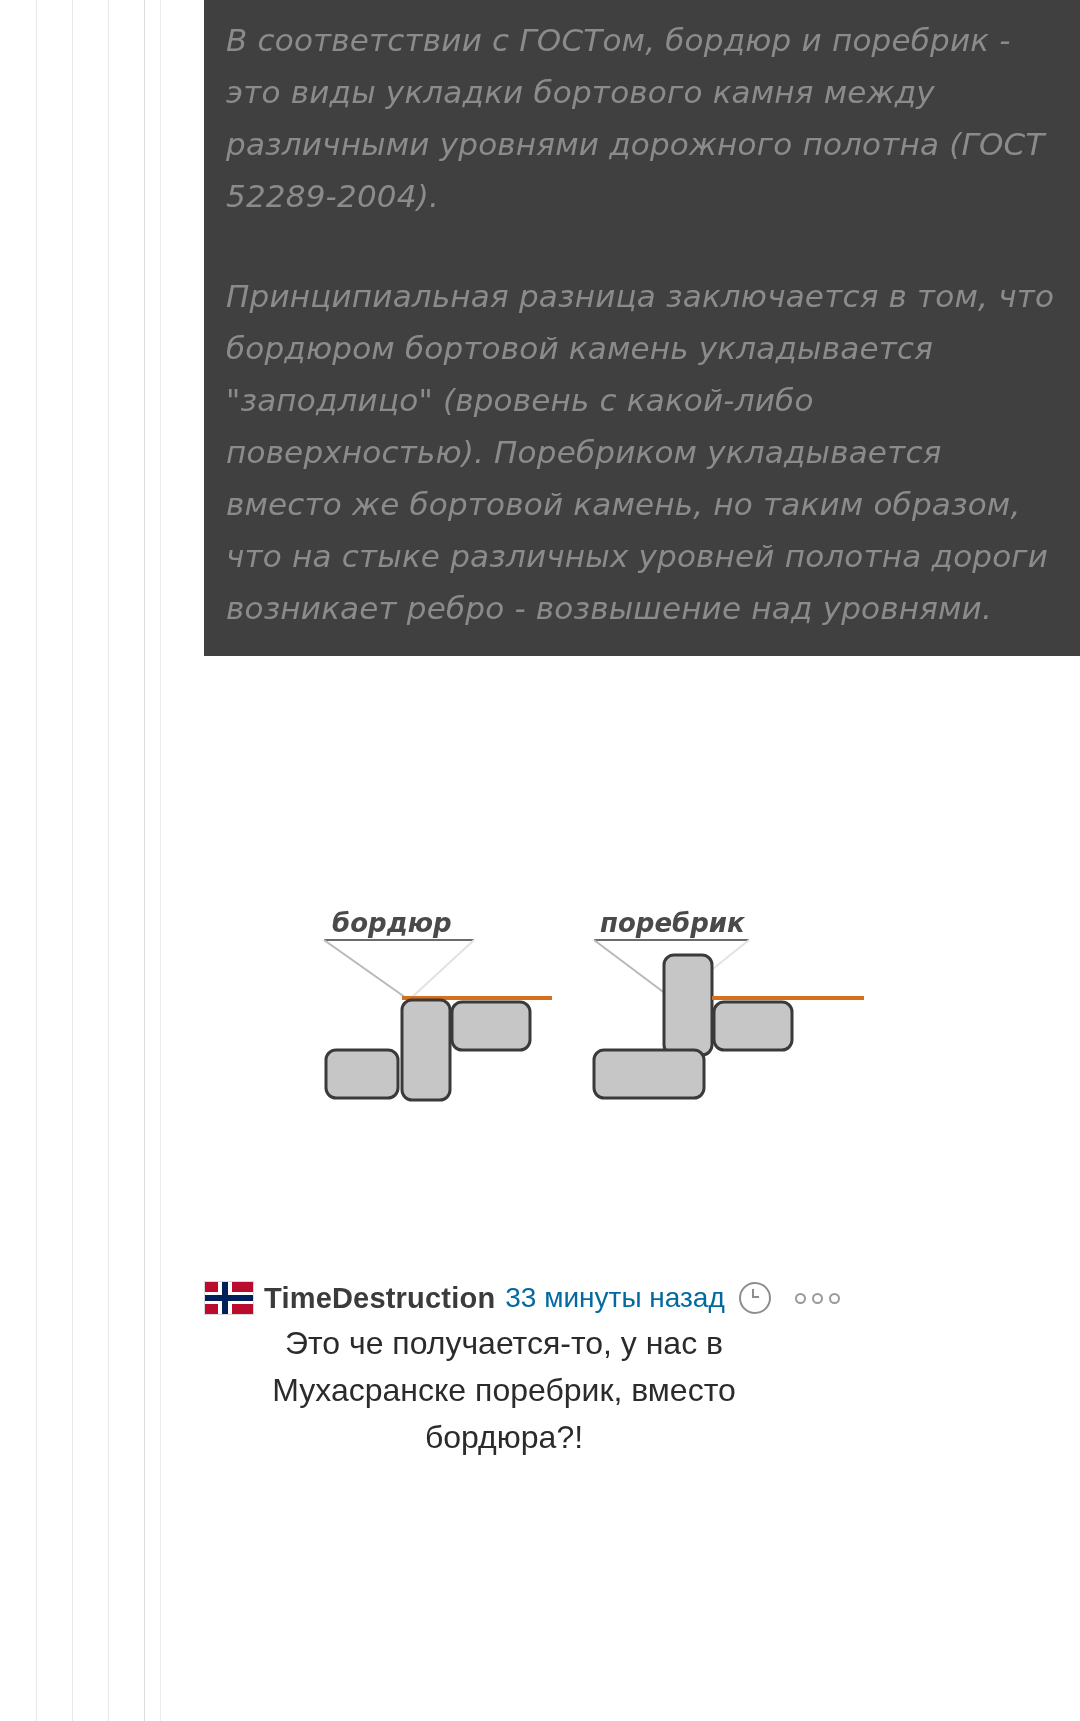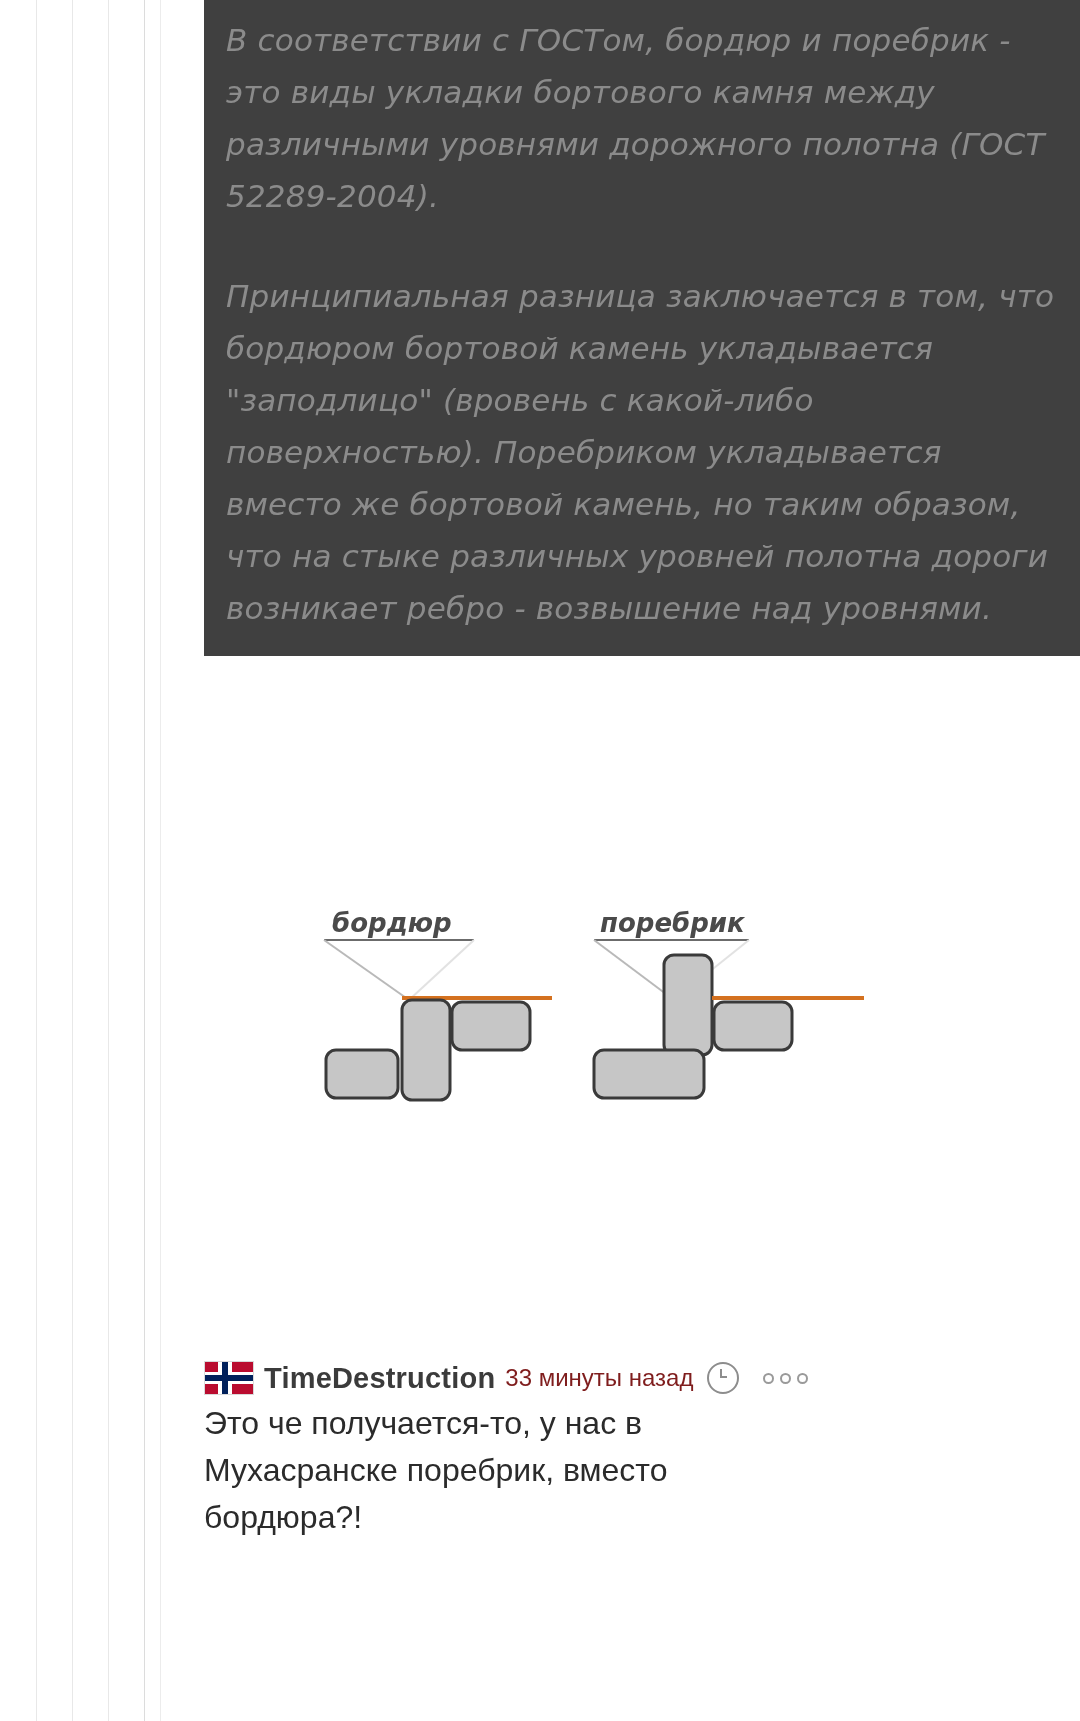--- a/index.html
+++ b/index.html
@@ -65,22 +65,23 @@
     width: 740px;
     height: 300px;
     font-weight: bold;
   }
   .diagram-svg { display: block; }
 
   
   .comment {
     position: absolute;
     left: 204px;
-    top: 1356px;
+    top: 1276px;
     width: 800px;
+    text-align: center;
   }
   .comment-head {
     display: flex;
     align-items: center;
     gap: 10px;
     height: 44px;
   }
   .flag {
     width: 50px;
     height: 34px;
@@ -99,22 +100,22 @@
 
   .author {
     font-family: "Liberation Sans", sans-serif;
     font-weight: bold;
     font-size: 29px;
     color: #3b3b3b;
     letter-spacing: .2px;
   }
   .timestamp {
     font-family: "Liberation Sans", sans-serif;
-    font-size: 24px;
-    color: #7f1d1d;
+    font-size: 28px;
+    color: #0369a1;
   }
   .clock-icon {
     width: 28px; height: 28px;
     border: 2px solid #8d8d8d;
     border-radius: 50%;
     position: relative;
     flex: 0 0 auto;
     margin-left: 4px;
   }
   .clock-icon::before {

